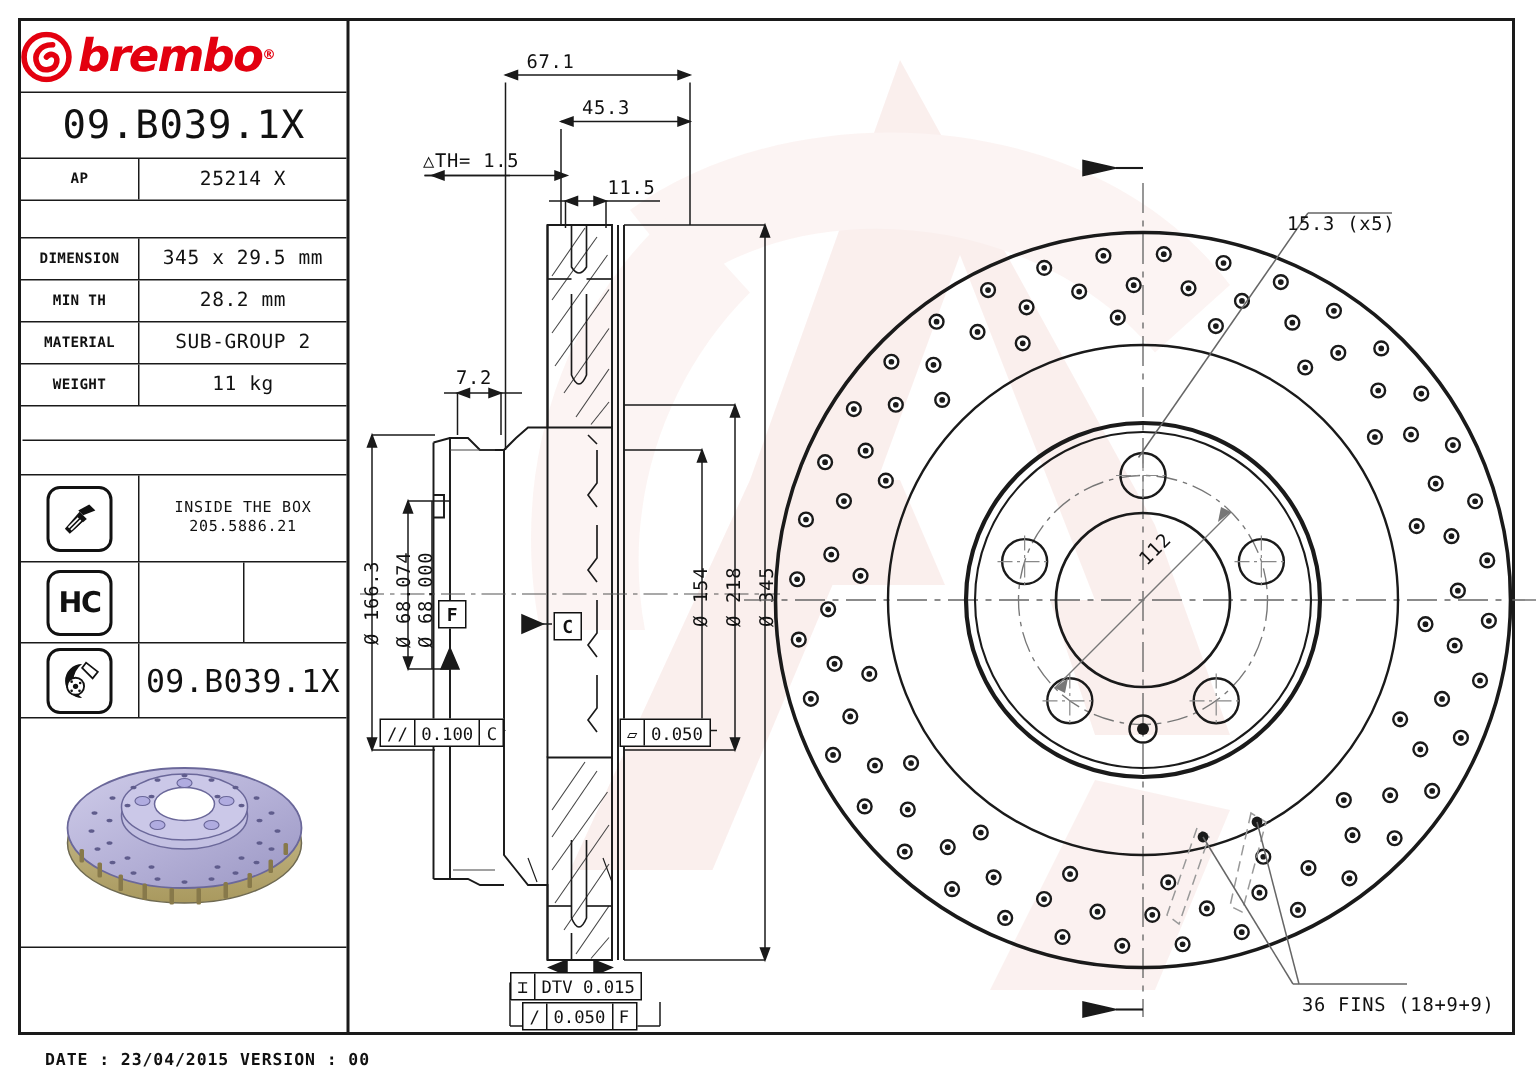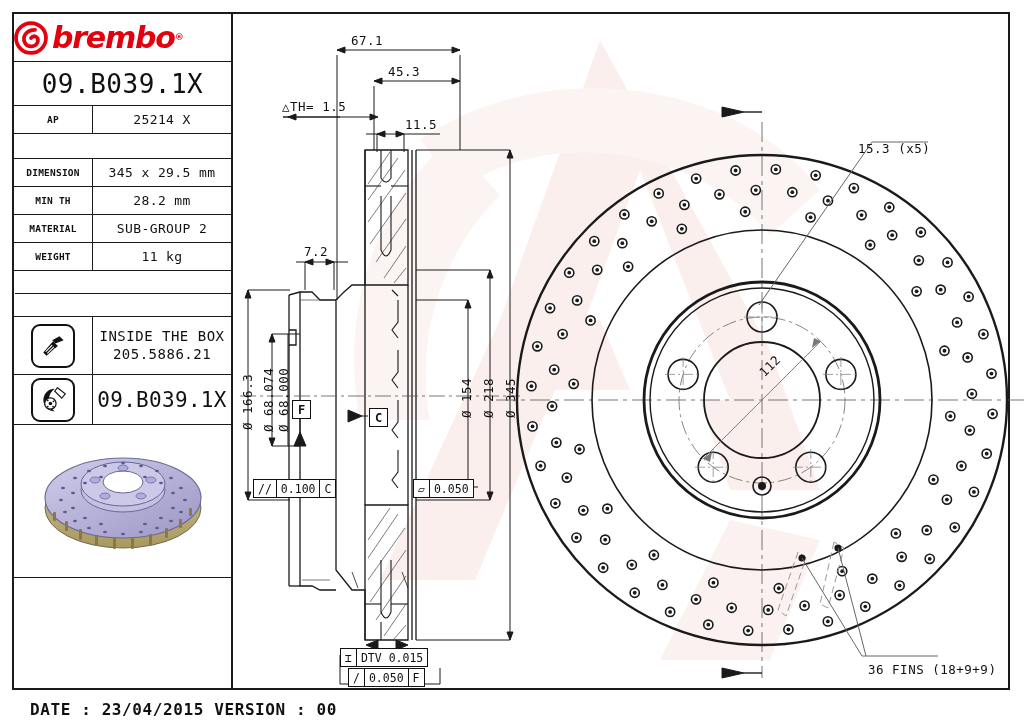--- a/index.html
+++ b/index.html
@@ -96,21 +96,21 @@
   .tb-icon-row { height: 58px; }
   .tb-icon-cell {
     flex: 0 0 78px;
     height: 100%;
     display: flex; align-items: center; justify-content: center;
     border-right: 1.2px solid #1a1a1a;
   }
   .tb-icon-txt {
     flex: 1;
     text-align: center;
-    font-size: 14px;
+    font-size: 10px;
     line-height: 1.25;
     color: #111;
     letter-spacing: .5px;
   }
   .tb-hc-row { height: 54px; }
   .tb-hc-right { flex:1; height:100%; display:flex; }
   .tb-hc-right > div { flex:1; height:100%; }
   .tb-hc-right > div:first-child { border-right: 1.2px solid #1a1a1a; }
   .tb-disc-row { height: 50px; }
   .tb-disc-code { flex:1; text-align:center; font-size: 21px; color:#111; letter-spacing: .3px;}
@@ -178,21 +178,21 @@
     font-size: 12px;
     font-weight: bold;
     color: #111;
     width: 17px; height: 17px;
     display: flex; align-items: center; justify-content: center;
   }
   .bottomdate {
     position: absolute;
     left: 30px; top: 700px;
     font-family: "DejaVu Sans Mono", monospace;
-    font-size: 16px;
+    font-size: 11px;
     font-weight: bold;
     color: #111;
     letter-spacing: .6px;
   }
   svg { display:block; }
   .svg-layer { position:absolute; left:0; top:0; pointer-events:none; }
 </style>
 </head>
 <body>
 
@@ -275,20 +275,31 @@
             </g>
           </svg>
         </div>
       </div>
       <div class="tb-icon-txt">
         <div>INSIDE THE BOX</div>
         <div>205.5886.21</div>
       </div>
     </div>
 
+    <div class="tb-row tb-hc-row">
+      <div class="tb-icon-cell">
+        <div class="icon-box">
+          <span class="hc-text">HC</span>
+        </div>
+      </div>
+      <div class="tb-hc-right">
+          <div></div>
+          <div></div>
+        </div>
+    </div>
 
     <div class="tb-row tb-disc-row">
       <div class="tb-icon-cell">
         <div class="icon-box">
           <svg width="28" height="28" viewBox="0 0 32 32">
             <path d="M18 3 A13 13 0 1 0 18 29 A16 16 0 0 1 18 3 Z" fill="#111"></path>
             <circle cx="13" cy="20" r="6.5" fill="#fff" stroke="#111" stroke-width="1.4"></circle>
             <circle cx="13" cy="20" r="2" fill="#111"></circle>
             <circle cx="10" cy="16.5" r="1" fill="#111"></circle>
             <circle cx="16.5" cy="17.5" r="1" fill="#111"></circle>

